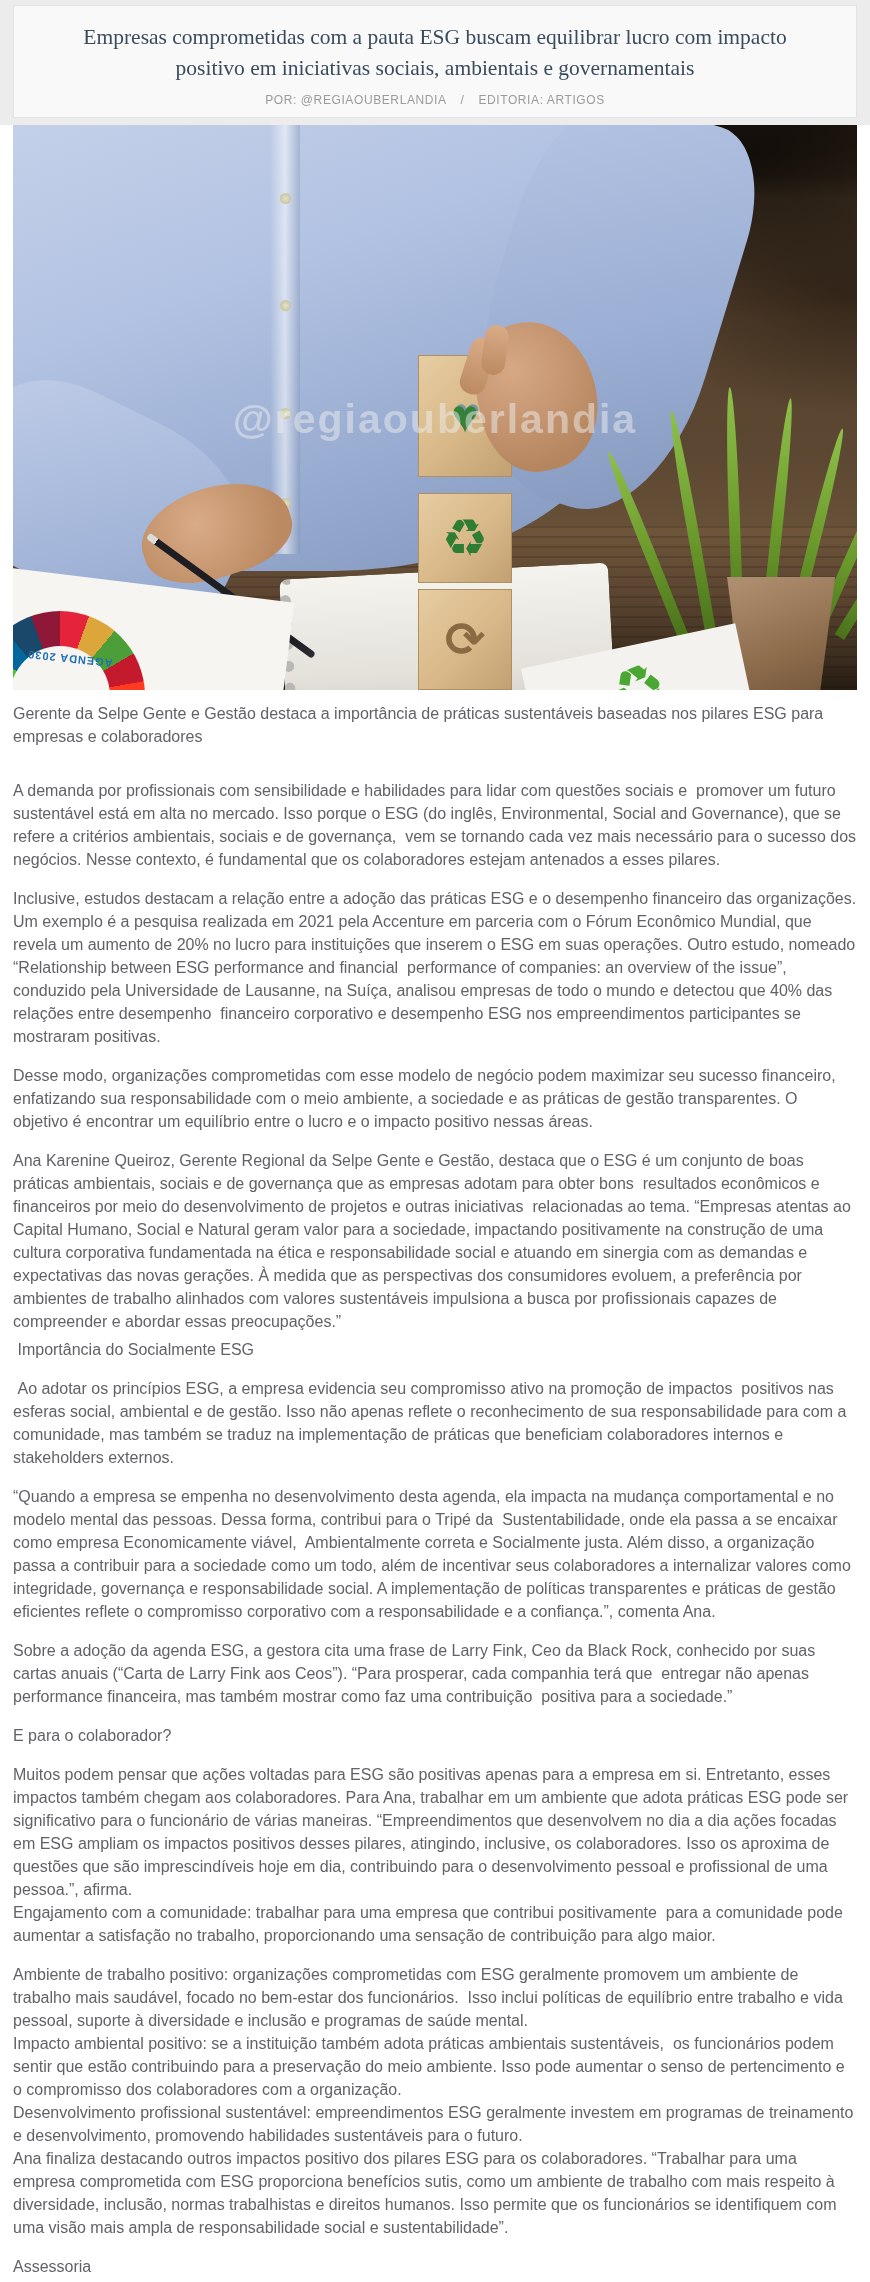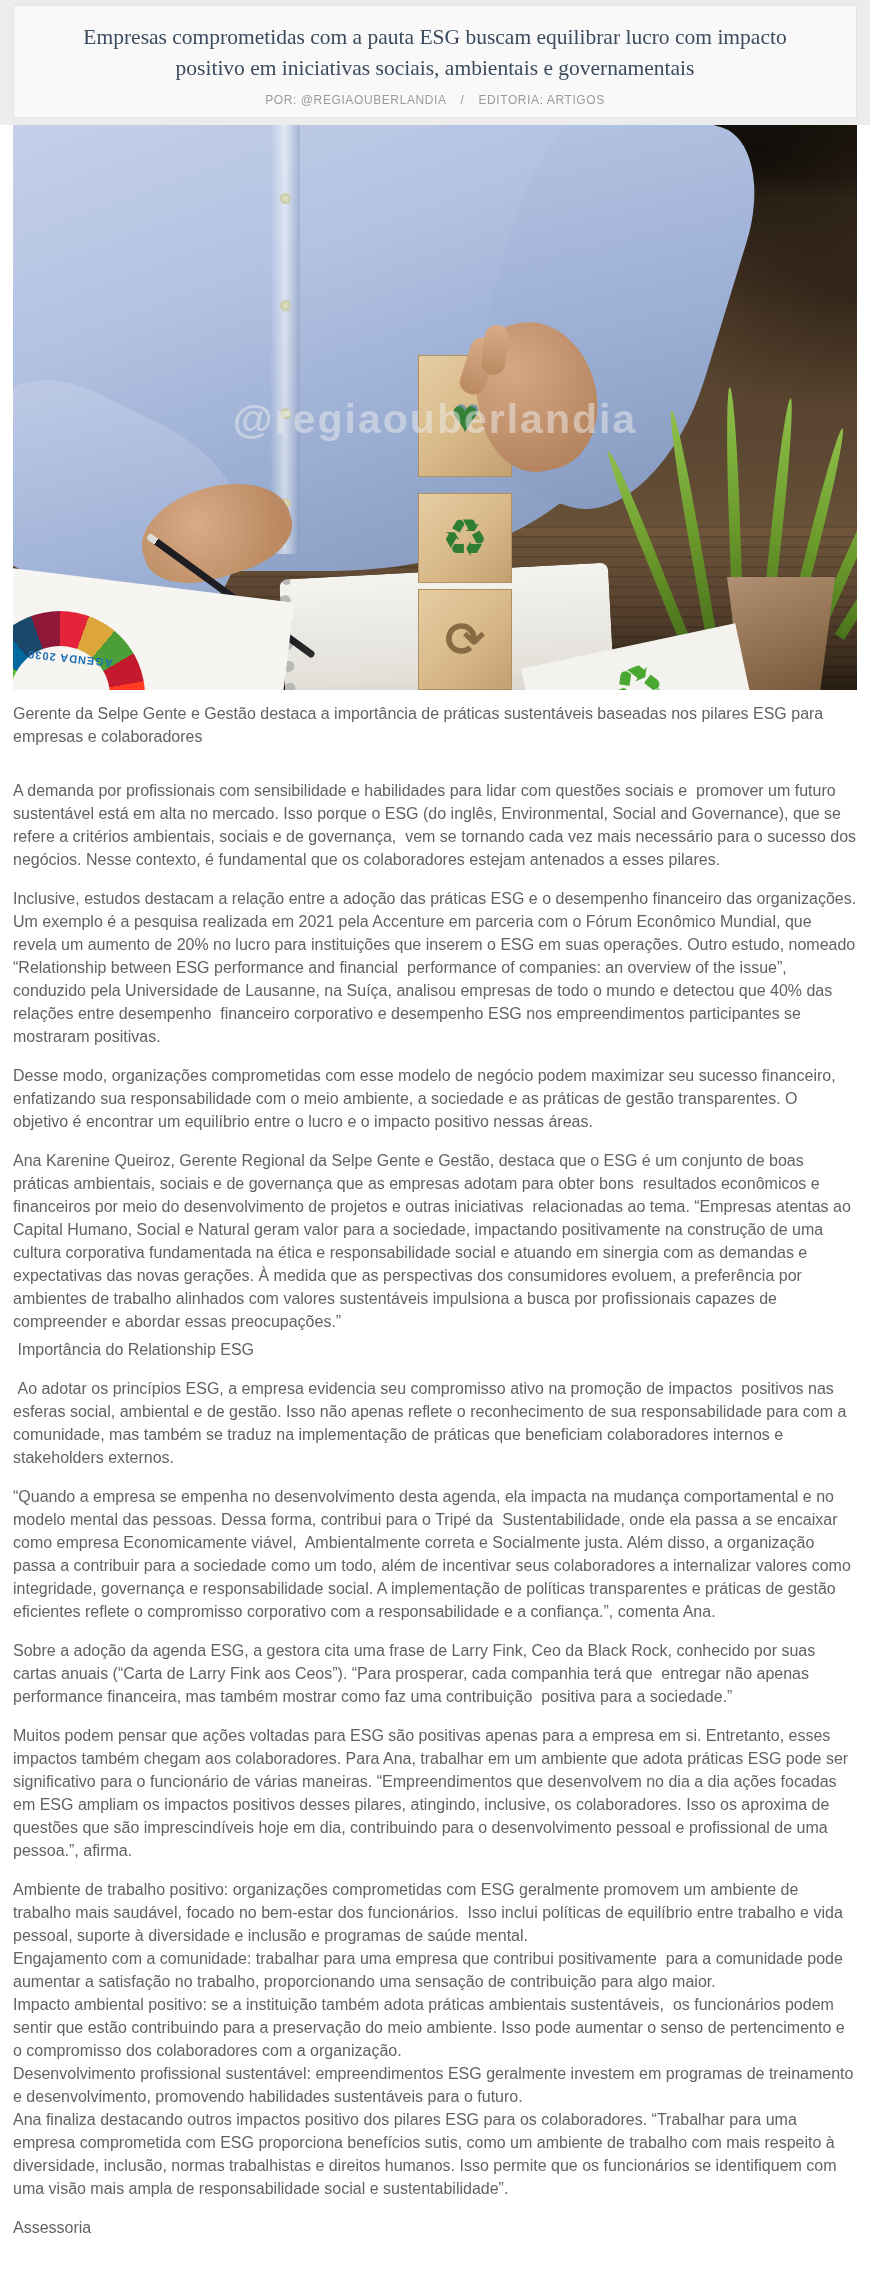--- a/index.html
+++ b/index.html
@@ -256,28 +256,29 @@
     <div class="watermark">@regiaouberlandia</div>
   </div>
 
   <div class="article">
     <p class="caption">Gerente da Selpe Gente e Gestão destaca a importância de práticas sustentáveis baseadas nos pilares ESG para empresas e colaboradores</p>
 
     <p class="para first">A demanda por profissionais com sensibilidade e habilidades para lidar com questões sociais e  promover um futuro sustentável está em alta no mercado. Isso porque o ESG (do inglês, Environmental, Social and Governance), que se refere a critérios ambientais, sociais e de governança,  vem se tornando cada vez mais necessário para o sucesso dos negócios. Nesse contexto, é fundamental que os colaboradores estejam antenados a esses pilares.</p>
     <p class="para">Inclusive, estudos destacam a relação entre a adoção das práticas ESG e o desempenho financeiro das organizações. Um exemplo é a pesquisa realizada em 2021 pela Accenture em parceria com o Fórum Econômico Mundial, que revela um aumento de 20% no lucro para instituições que inserem o ESG em suas operações. Outro estudo, nomeado “Relationship between ESG performance and financial  performance of companies: an overview of the issue”, conduzido pela Universidade de Lausanne, na Suíça, analisou empresas de todo o mundo e detectou que 40% das relações entre desempenho  financeiro corporativo e desempenho ESG nos empreendimentos participantes se mostraram positivas.</p>
     <p class="para">Desse modo, organizações comprometidas com esse modelo de negócio podem maximizar seu sucesso financeiro, enfatizando sua responsabilidade com o meio ambiente, a sociedade e as práticas de gestão transparentes. O objetivo é encontrar um equilíbrio entre o lucro e o impacto positivo nessas áreas.</p>
     <p class="para">Ana Karenine Queiroz, Gerente Regional da Selpe Gente e Gestão, destaca que o ESG é um conjunto de boas práticas ambientais, sociais e de governança que as empresas adotam para obter bons  resultados econômicos e financeiros por meio do desenvolvimento de projetos e outras iniciativas  relacionadas ao tema. “Empresas atentas ao Capital Humano, Social e Natural geram valor para a sociedade, impactando positivamente na construção de uma cultura corporativa fundamentada na ética e responsabilidade social e atuando em sinergia com as demandas e expectativas das novas gerações. À medida que as perspectivas dos consumidores evoluem, a preferência por ambientes de trabalho alinhados com valores sustentáveis impulsiona a busca por profissionais capazes de  compreender e abordar essas preocupações.”</p>
-    <p class="para tight-top"> Importância do Relationship ESG</p>
+    <p class="para tight-top"> Importância do Socialmente ESG</p>
     <p class="para"> Ao adotar os princípios ESG, a empresa evidencia seu compromisso ativo na promoção de impactos  positivos nas esferas social, ambiental e de gestão. Isso não apenas reflete o reconhecimento de sua responsabilidade para com a comunidade, mas também se traduz na implementação de práticas que beneficiam colaboradores internos e stakeholders externos.</p>
     <p class="para">“Quando a empresa se empenha no desenvolvimento desta agenda, ela impacta na mudança comportamental e no modelo mental das pessoas. Dessa forma, contribui para o Tripé da  Sustentabilidade, onde ela passa a se encaixar como empresa Economicamente viável,  Ambientalmente correta e Socialmente justa. Além disso, a organização passa a contribuir para a sociedade como um todo, além de incentivar seus colaboradores a internalizar valores como integridade, governança e responsabilidade social. A implementação de políticas transparentes e práticas de gestão eficientes reflete o compromisso corporativo com a responsabilidade e a confiança.”, comenta Ana.</p>
     <p class="para">Sobre a adoção da agenda ESG, a gestora cita uma frase de Larry Fink, Ceo da Black Rock, conhecido por suas cartas anuais (“Carta de Larry Fink aos Ceos”). “Para prosperar, cada companhia terá que  entregar não apenas performance financeira, mas também mostrar como faz uma contribuição  positiva para a sociedade.”</p>
+    <p class="para">E para o colaborador?</p>
     <p class="para">Muitos podem pensar que ações voltadas para ESG são positivas apenas para a empresa em si. Entretanto, esses impactos também chegam aos colaboradores. Para Ana, trabalhar em um ambiente que adota práticas ESG pode ser significativo para o funcionário de várias maneiras. “Empreendimentos que desenvolvem no dia a dia ações focadas em ESG ampliam os impactos positivos desses pilares, atingindo, inclusive, os colaboradores. Isso os aproxima de questões que são imprescindíveis hoje em dia, contribuindo para o desenvolvimento pessoal e profissional de uma pessoa.”, afirma.</p>
 
+    <p class="impact-line">Engajamento com a comunidade: trabalhar para uma empresa que contribui positivamente  para a comunidade pode aumentar a satisfação no trabalho, proporcionando uma sensação de contribuição para algo maior.</p>
     <p class="impact-line impact-first">Ambiente de trabalho positivo: organizações comprometidas com ESG geralmente promovem um ambiente de trabalho mais saudável, focado no bem-estar dos funcionários.  Isso inclui políticas de equilíbrio entre trabalho e vida pessoal, suporte à diversidade e inclusão e programas de saúde mental.</p>
-    <p class="impact-line">Engajamento com a comunidade: trabalhar para uma empresa que contribui positivamente  para a comunidade pode aumentar a satisfação no trabalho, proporcionando uma sensação de contribuição para algo maior.</p>
     <p class="impact-line">Impacto ambiental positivo: se a instituição também adota práticas ambientais sustentáveis,  os funcionários podem sentir que estão contribuindo para a preservação do meio ambiente. Isso pode aumentar o senso de pertencimento e o compromisso dos colaboradores com a organização.</p>
     <p class="impact-line">Desenvolvimento profissional sustentável: empreendimentos ESG geralmente investem em programas de treinamento e desenvolvimento, promovendo habilidades sustentáveis para o futuro.</p>
     <p class="impact-line">Ana finaliza destacando outros impactos positivo dos pilares ESG para os colaboradores. “Trabalhar para uma empresa comprometida com ESG proporciona benefícios sutis, como um ambiente de trabalho com mais respeito à diversidade, inclusão, normas trabalhistas e direitos humanos. Isso permite que os funcionários se identifiquem com uma visão mais ampla de responsabilidade social e sustentabilidade”.</p>
 
     <p class="footer-line">Assessoria</p>
   </div>
 
 </div>
 
 </body></html>

